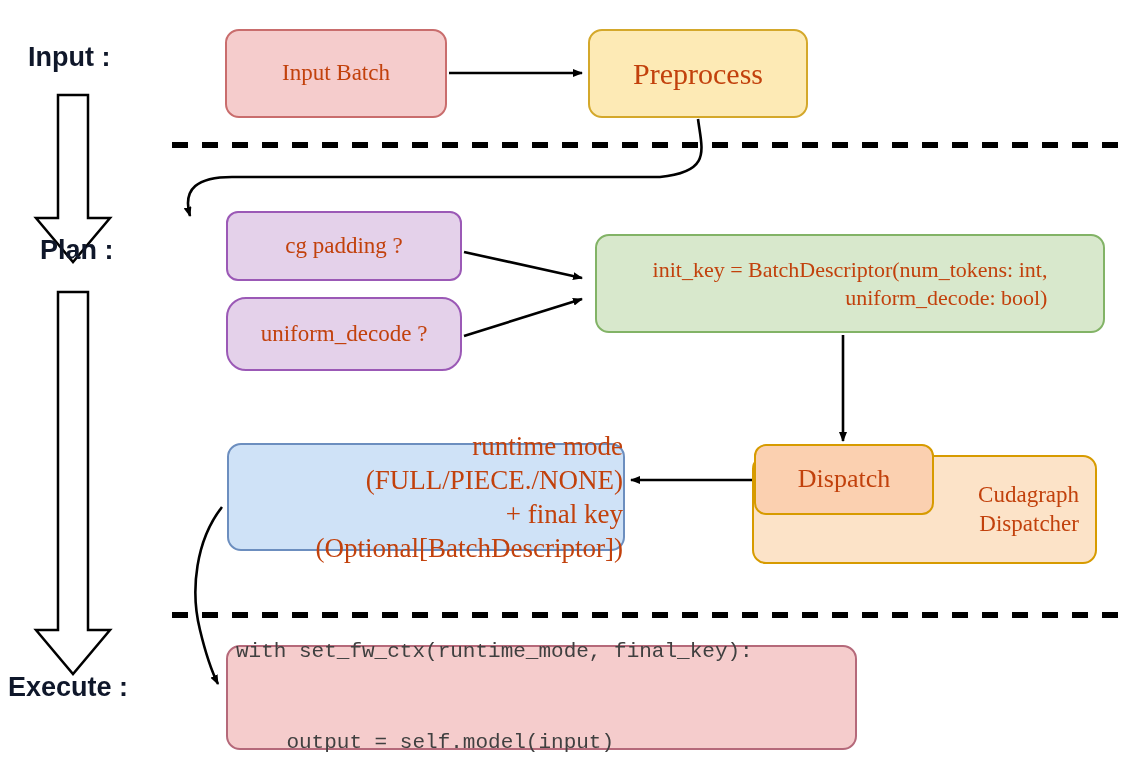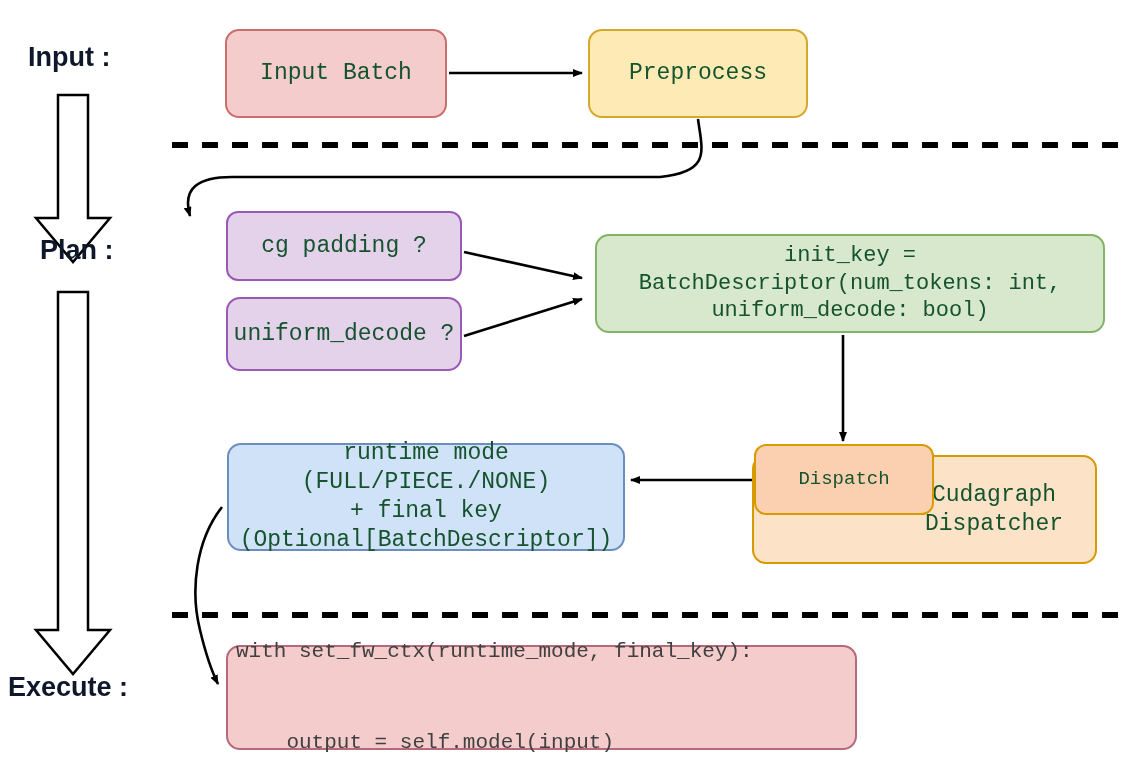--- a/index.html
+++ b/index.html
@@ -31,89 +31,89 @@
     font-size: 27px;
     color: #0f172a;
     white-space: nowrap;
   }
   .node {
     position: absolute;
     box-sizing: border-box;
     display: flex;
     align-items: center;
     justify-content: center;
-    text-align: center;
-    font-family: Liberation Mono, monospace;
-    color: #14532d;
+    text-align: right;
+    font-family: Liberation Serif, serif;
+    color: #c2410c;
     line-height: 1.26;
   }
   .node-input-batch {
     left: 225px; top: 29px; width: 222px; height: 89px;
     background: #f5cccc;
     border: 2px solid #c96d6d;
     border-radius: 14px;
     font-size: 23px;
   }
   .node-preprocess {
     left: 588px; top: 29px; width: 220px; height: 89px;
     background: #fdeab5;
     border: 2px solid #d4a82b;
     border-radius: 14px;
-    font-size: 23px;
+    font-size: 30px;
   }
   .node-cg-padding {
     left: 226px; top: 211px; width: 236px; height: 70px;
     background: #e4d1ea;
     border: 2px solid #9b59b6;
     border-radius: 12px;
     font-size: 23px;
   }
   .node-uniform-decode {
     left: 226px; top: 297px; width: 236px; height: 74px;
     background: #e4d1ea;
     border: 2px solid #9b59b6;
-    border-radius: 14px;
+    border-radius: 20px;
     font-size: 23px;
   }
   .node-init-key {
     left: 588px; top: 234px; width: 510px; height: 99px;
     background: #d8e8cc;
     border: 2px solid #82b366;
     border-radius: 14px;
     font-size: 22px;
     padding: 0 10px;
     margin-left: 7px;
   }
   .node-runtime-mode {
     left: 227px; top: 443px; width: 398px; height: 108px;
     background: #cfe2f7;
     border: 2px solid #6c8ebf;
     border-radius: 14px;
-    font-size: 23px;
+    font-size: 27px;
   }
   .node-cudagraph-dispatcher {
     left: 752px; top: 444px; width: 345px; height: 109px;
     background: #fce3c8;
     border: 2px solid #d79b00;
     border-radius: 14px;
     font-size: 23px;
     align-items: center;
     justify-content: flex-end;
     padding-right: 16px;
     margin-top: 11px;
   }
   .node-cudagraph-dispatcher .cd-text {
     width: 170px;
   }
   .node-dispatch {
     left: 754px; top: 444px; width: 180px; height: 71px;
     background: #fbd0b0;
     border: 2px solid #d79b00;
     border-radius: 12px;
-    font-size: 19px;
+    font-size: 26px;
   }
   .node-code {
     left: 226px; top: 645px; width: 631px; height: 105px;
     background: #f5cccc;
     border: 2px solid #b5697a;
     border-radius: 14px;
     font-family: "Liberation Mono", monospace;
     font-size: 21px;
     color: #404040;
     align-items: center;

